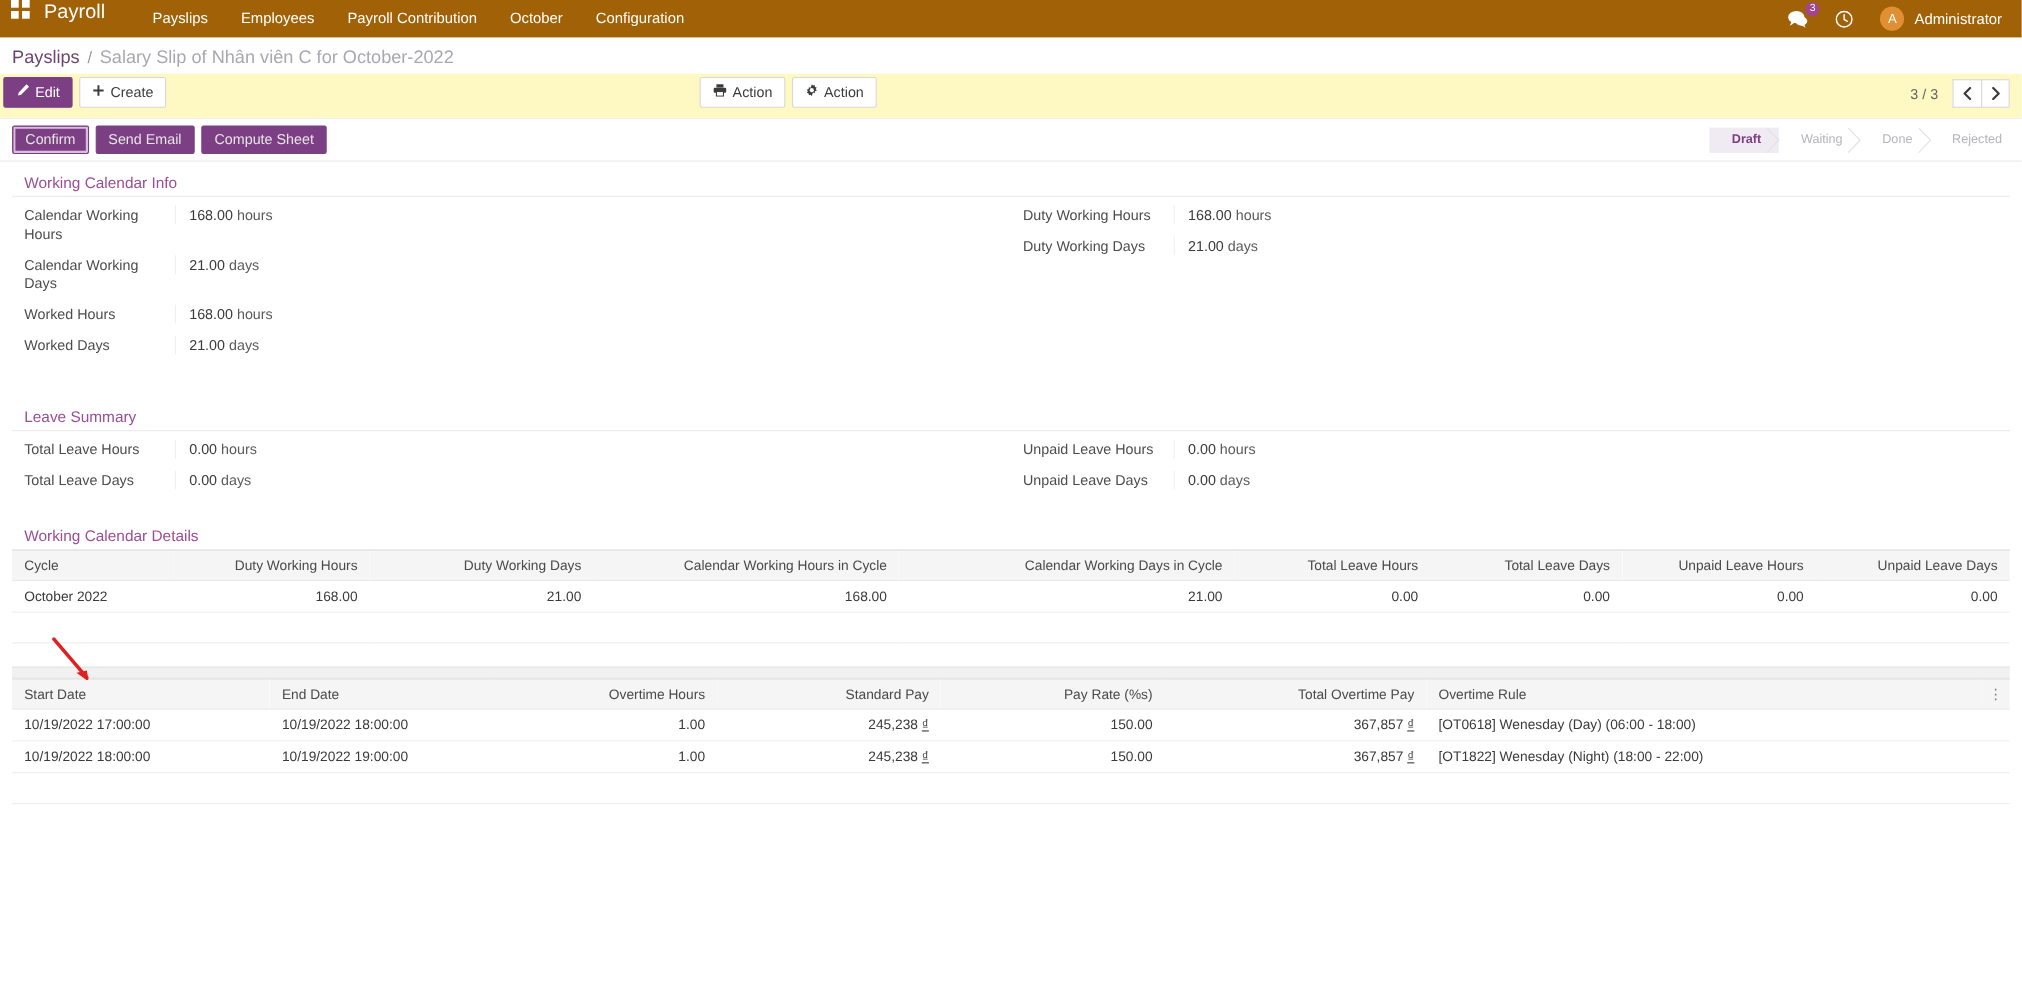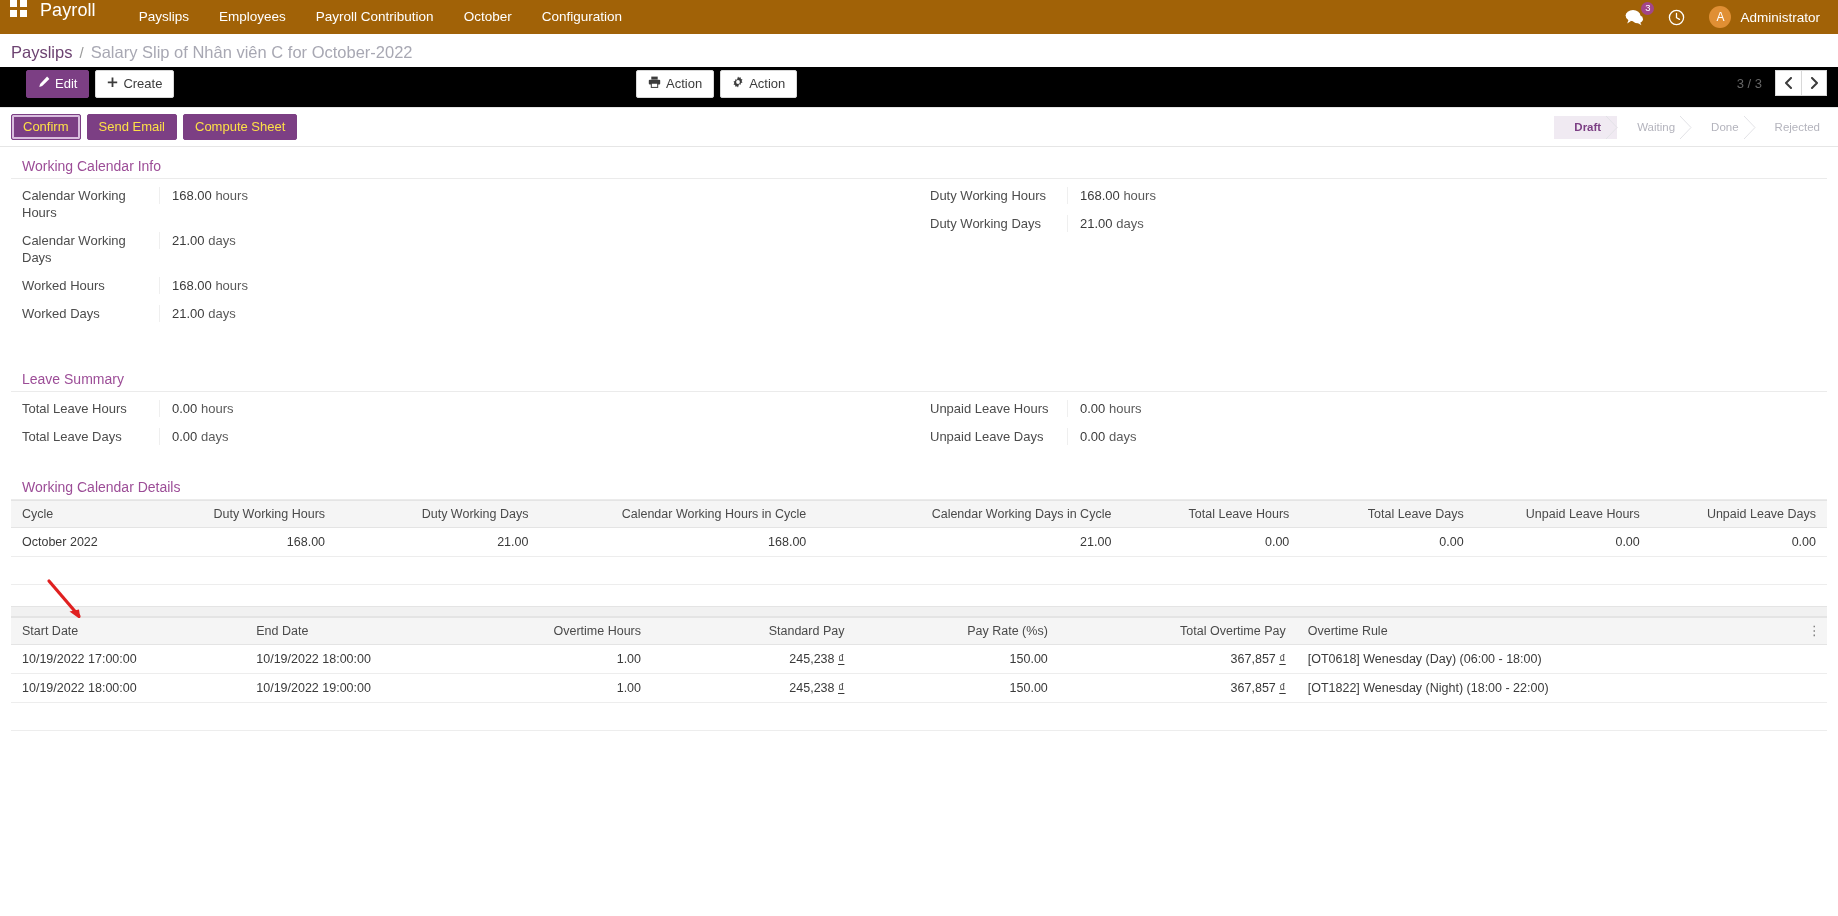--- a/index.html
+++ b/index.html
@@ -107,23 +107,23 @@
     font-size: 16.5px;
     color: #6d4371;
     cursor: pointer;
   }
   .bc-sep { font-size: 15px; color: #9a9a9a; margin: 0 7px; }
   .bc-current { font-size: 16.5px; color: #a8a8b3; }
 
   
   .control-panel {
     display: flex;
-    align-items: flex-start;
-    padding: 3px 11px 9px 26px;
-    background: #000000;
+    align-items: flex-end;
+    padding: 3px 11px 9px 3px;
+    background: #fef9c3;
     position: relative;
   }
   .btn {
     font-family: "Liberation Sans", sans-serif;
     font-size: 13px;
     border-radius: 2px;
     padding: 5px 11px;
     cursor: pointer;
     display: inline-flex;
     align-items: center;
@@ -182,21 +182,21 @@
     display: flex;
     align-items: center;
     padding: 6px 0 6px 11px;
     border-bottom: 1px solid #e6e6e6;
     background: #ffffff;
     min-height: 35px;
   }
   .sb-btn {
     background: #7c3f84;
     border: 1px solid #7c3f84;
-    color: #fde047;
+    color: #e5e5e5;
     font-size: 13px;
     padding: 4px 11px;
     border-radius: 2px;
     cursor: pointer;
     margin-right: 6px;
     line-height: 16px;
     font-family: "Liberation Sans", sans-serif;
   }
   .sb-btn.highlight { box-shadow: 0 0 0 2px #d9bede inset; }
   .status-pipe {

